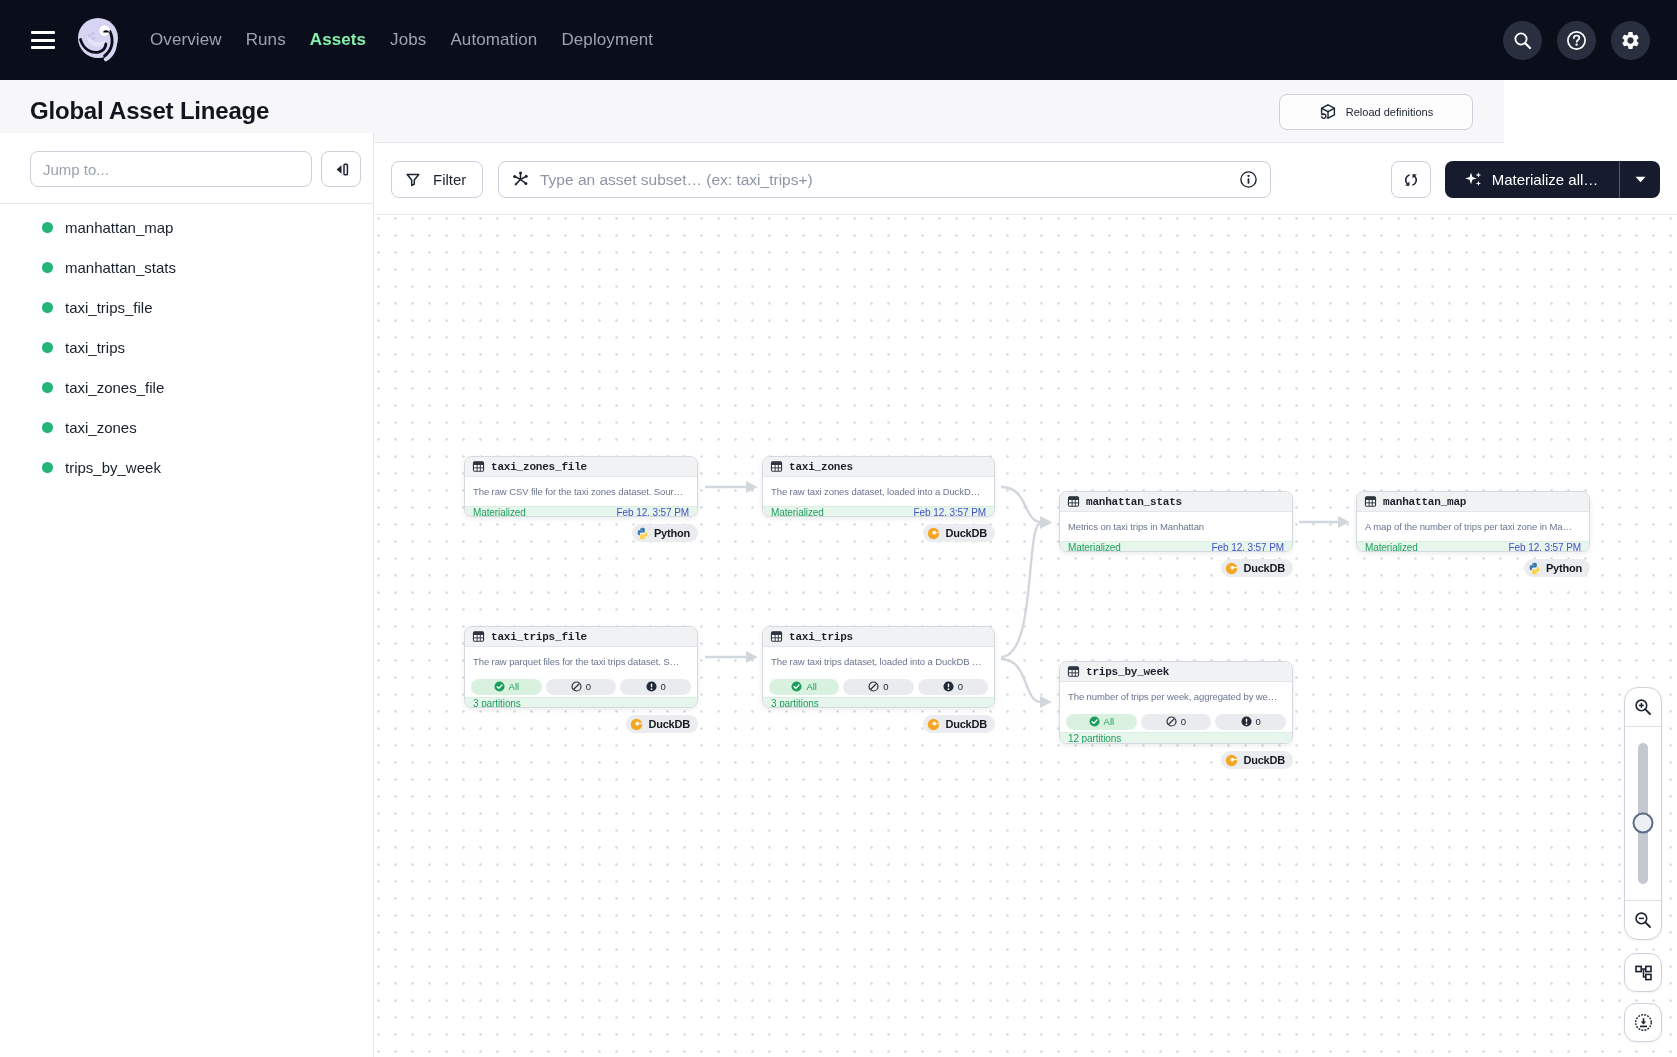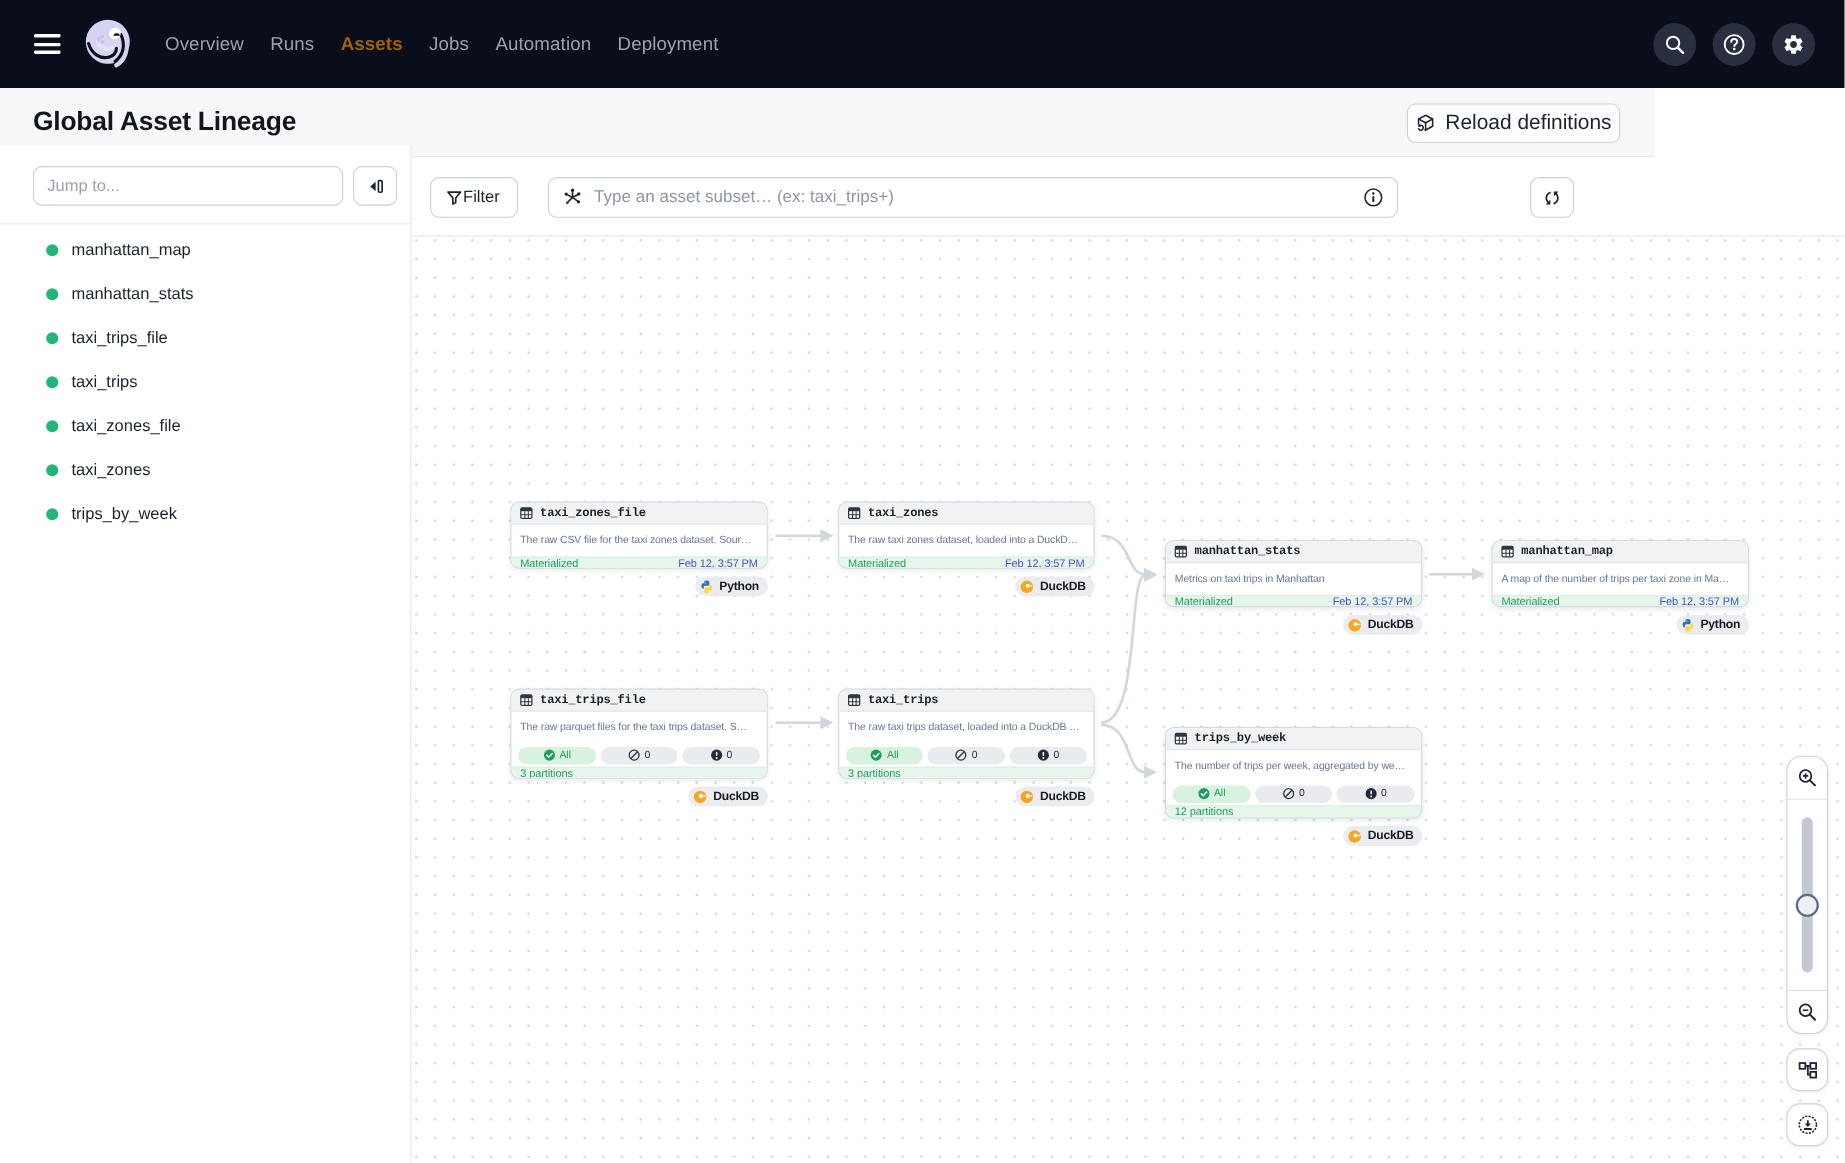--- a/index.html
+++ b/index.html
@@ -20,38 +20,38 @@
     justify-content:space-between; background:none; border:none; cursor:pointer;
   }
   .hamburger span { display:block; height:3px; border-radius:1px; background:#fff; }
   .logo { width:46px; height:46px; margin-left:20px; border-radius:50%; }
   .nav-items { display:flex; margin-left:29px; gap:24px; align-items:center; }
   .nav-item {
     font-size:17px; font-weight:500; color:#9BA2B1; cursor:pointer;
     letter-spacing:.1px; background:none; border:none;
     font-family:"Liberation Sans", sans-serif;
   }
-  .nav-item.active { color:#a16207; font-weight:700; }
+  .nav-item.active { color:#86efac; font-weight:700; }
   .nav-actions { margin-left:auto; margin-right:27px; display:flex; gap:15px; }
   .circle-btn {
     width:39px; height:39px; border-radius:50%; background:#2A2F3F; border:none;
     display:flex; align-items:center; justify-content:center; cursor:pointer;
   }
   
   .page-header {
     position:absolute; left:0; top:80px; width:1504px; height:63px;
     background:#F7F7F9; border-bottom:1px solid #E3E6EA;
     display:flex; align-items:center;
   }
   .page-title { font-size:24px; font-weight:700; color:#11151D; margin-left:30px; letter-spacing:-.2px;}
   .reload-btn {
     position:absolute; right:31px; top:14px; height:36px; width:194px;
     background:#FDFDFE; border:1px solid #CBD2DB; border-radius:8px;
     display:flex; align-items:center; justify-content:center; gap:9px;
-    font-size:19px; font-weight:500;
+    font-size:11px; font-weight:500;
     color:#1B2230; cursor:pointer; font-family:"Liberation Sans", sans-serif;
   }
   
   .sidebar {
     position:absolute; left:0; top:133px; width:374px; bottom:0;
     background:#fff; border-right:1px solid #E3E6EA;
   }
   .sidebar-top {
     height:71px; border-bottom:1px solid #E3E6EA; position:relative;
   }
@@ -73,21 +73,21 @@
   .asset-dot { width:11px; height:11px; border-radius:50%; background:#21B577; flex:none; }
   .asset-row span.lbl { margin-left:12px; font-size:15px; color:#18212E; }
   
   .toolbar {
     position:absolute; left:375px; top:143px; right:0; height:72px; background:#fff;
     border-bottom:1px solid #E3E6EA;
   }
   .filter-btn {
     position:absolute; left:16px; top:18px; height:37px; padding:0 16px 0 13px;
     background:#fff; border:1px solid #C9D0DA; border-radius:8px; display:flex;
-    align-items:center; gap:0; font-size:15px; font-weight:500; color:#1B2230;
+    align-items:center; gap:12px; font-size:15px; font-weight:500; color:#1B2230;
     cursor:pointer; font-family:"Liberation Sans", sans-serif;
   }
   .subset-box {
     position:absolute; left:123px; top:18px; width:773px; height:37px;
     border:1px solid #C9D0DA; border-radius:8px; background:#fff;
     display:flex; align-items:center; padding:0 12px;
   }
   .subset-box input {
     flex:1; border:none; outline:none; font-size:15.5px; color:#1B2230;
     margin-left:10px; font-family:"Liberation Sans", sans-serif; background:transparent;
@@ -331,20 +331,35 @@
       <circle cx="9.5" cy="9.5" r="7.6" fill="none" stroke="#1B2230" stroke-width="1.4"></circle>
       <circle cx="9.5" cy="5.9" r="1.1" fill="#1B2230"></circle>
       <rect x="8.6" y="8.2" width="1.8" height="5.6" rx="0.9" fill="#1B2230"></rect>
     </svg>
   </div>
   <button class="refresh-btn">
     <svg width="18" height="18" viewBox="0 0 24 24">
       <path fill="#1B2230" transform="rotate(45 12 12)" d="M12 4V1L8 5l4 4V6c3.31 0 6 2.69 6 6 0 1.01-.25 1.97-.7 2.8l1.46 1.46C19.54 15.03 20 13.57 20 12c0-4.42-3.58-8-8-8zm0 14c-3.31 0-6-2.69-6-6 0-1.01.25-1.97.7-2.8L5.24 7.74C4.46 8.97 4 10.43 4 12c0 4.42 3.58 8 8 8v3l4-4-4-4v3z"></path>
     </svg>
   </button>
+  <div class="materialize-split">
+    <button class="materialize-main">
+      <svg width="19" height="19" viewBox="0 0 19 19" fill="#fff">
+        <path d="M7 2.6 L8.4 7 L12.8 8.4 L8.4 9.8 L7 14.2 L5.6 9.8 L1.2 8.4 L5.6 7 Z"></path>
+        <path d="M14.4 2.2 L15.1 4.3 L17.2 5 L15.1 5.7 L14.4 7.8 L13.7 5.7 L11.6 5 L13.7 4.3 Z"></path>
+        <path d="M14.4 10.8 L15.05 12.75 L17 13.4 L15.05 14.05 L14.4 16 L13.75 14.05 L11.8 13.4 L13.75 12.75 Z"></path>
+      </svg>
+      <span>Materialize all…</span>
+    </button>
+    <button class="materialize-caret">
+      <svg width="11" height="7" viewBox="0 0 11 7">
+        <path d="M0.5 0.8 L10.5 0.8 L5.5 6.2 Z" fill="#fff"></path>
+      </svg>
+    </button>
+  </div>
 </div>
 
 <div class="canvas">
   <svg class="edges">
     <defs>
       <marker id="arrow" viewBox="0 0 10 10" refX="1" refY="5" markerWidth="5" markerHeight="5" orient="auto-start-reverse">
         <path d="M0 0 L10 5 L0 10 z" fill="#D2D6DD"></path>
       </marker>
       <pattern id="dotgrid" width="17" height="17" patternUnits="userSpaceOnUse">
         <circle cx="3.5" cy="2.5" r="1.25" fill="#D4D7DD"></circle>

